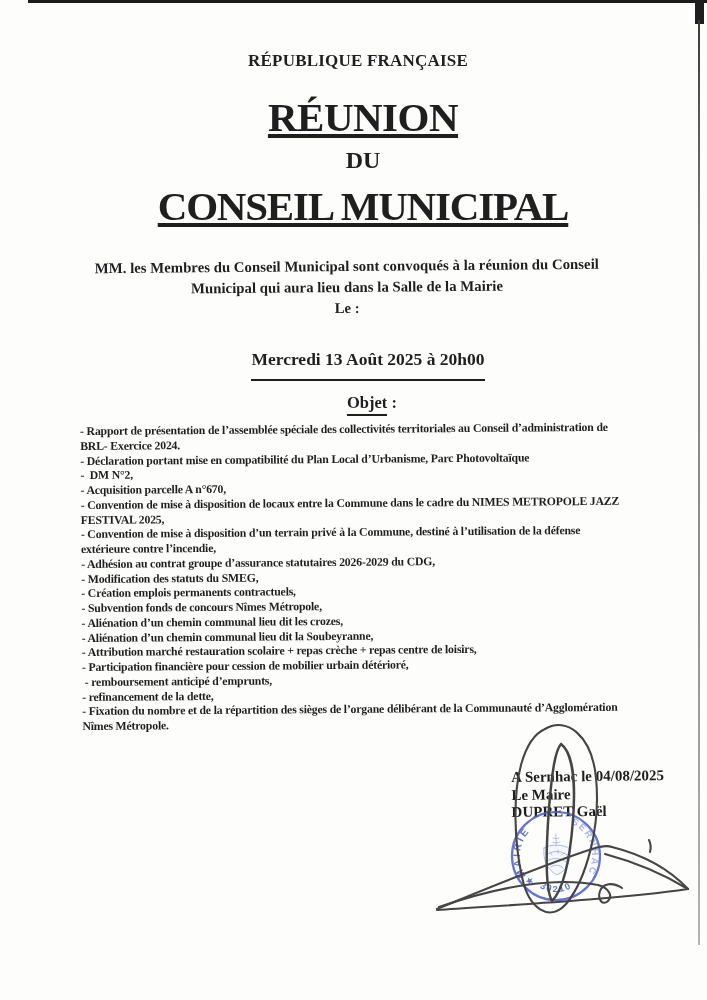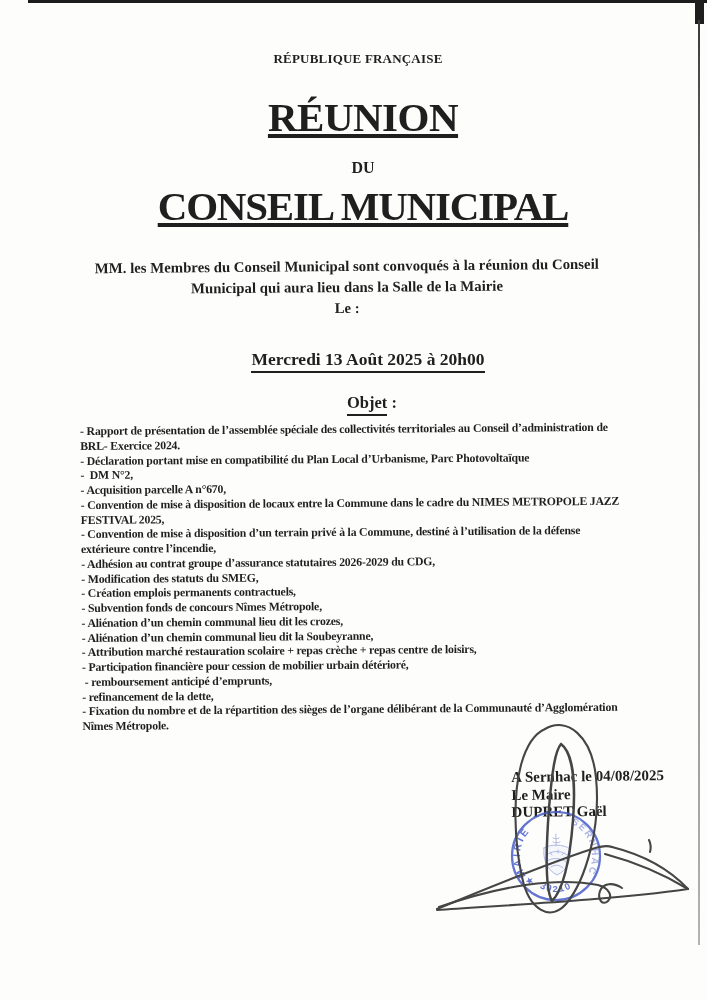--- a/index.html
+++ b/index.html
@@ -11,31 +11,31 @@
     -webkit-font-smoothing:antialiased;
   }
   .abs{position:absolute;}
   
   .scan-top{left:28px;top:0;width:679px;height:3px;background:#1c1c1c;}
   .scan-corner{left:695px;top:0;width:9px;height:24px;background:#1e1e1e;}
   .scan-edge{left:698px;top:20px;width:2px;height:925px;
     background:linear-gradient(180deg,#3a3a3a,#808080 25%,#8f8f8f 60%,#b3b3b3);}
   
   .republic{left:11px;top:51px;width:694px;text-align:center;
-    font-size:13px;letter-spacing:.2px;}
+    font-size:17px;letter-spacing:.2px;}
   .title-block{left:19px;top:0;width:688px;text-align:center;}
   .title-1{top:97px;font-size:41px;letter-spacing:-.5px;line-height:1;text-decoration:underline;}
-  .title-2{top:160px;font-size:16px;line-height:1;}
+  .title-2{top:148px;font-size:24px;line-height:1;}
   .title-3{top:186px;font-size:41px;letter-spacing:-1.2px;line-height:1;text-decoration:underline;}
   
   .convocation{left:0;top:256px;width:694px;text-align:center;
     font-size:14.8px;line-height:21px;transform:rotate(-.5deg);}
   
   .date-line{left:30px;top:349px;width:676px;text-align:center;font-size:17.5px;}
-  .date-line span{display:inline-block;border-bottom:2.5px solid #1f1f1f;padding-bottom:1px;}
+  .date-line span{display:inline-block;border-bottom:2.5px solid #1f1f1f;padding-bottom:9px;}
   .objet-line{left:40px;top:393px;width:664px;text-align:center;font-size:16.5px;}
   .objet-line .u{display:inline-block;border-bottom:2.5px solid #1f1f1f;padding-bottom:1px;}
   
   .agenda{left:80px;top:424px;width:600px;font-size:11.8px;line-height:14.75px;
     letter-spacing:-.2px;transform:rotate(-.45deg);transform-origin:left top;}
   .agenda div{white-space:pre;}
   
   .sig-text{left:511px;top:769px;font-size:15px;line-height:17.5px;
     transform:rotate(-.7deg);transform-origin:left top;}
   .stamp{left:508px;top:808px;width:96px;height:96px;opacity:.85;}

